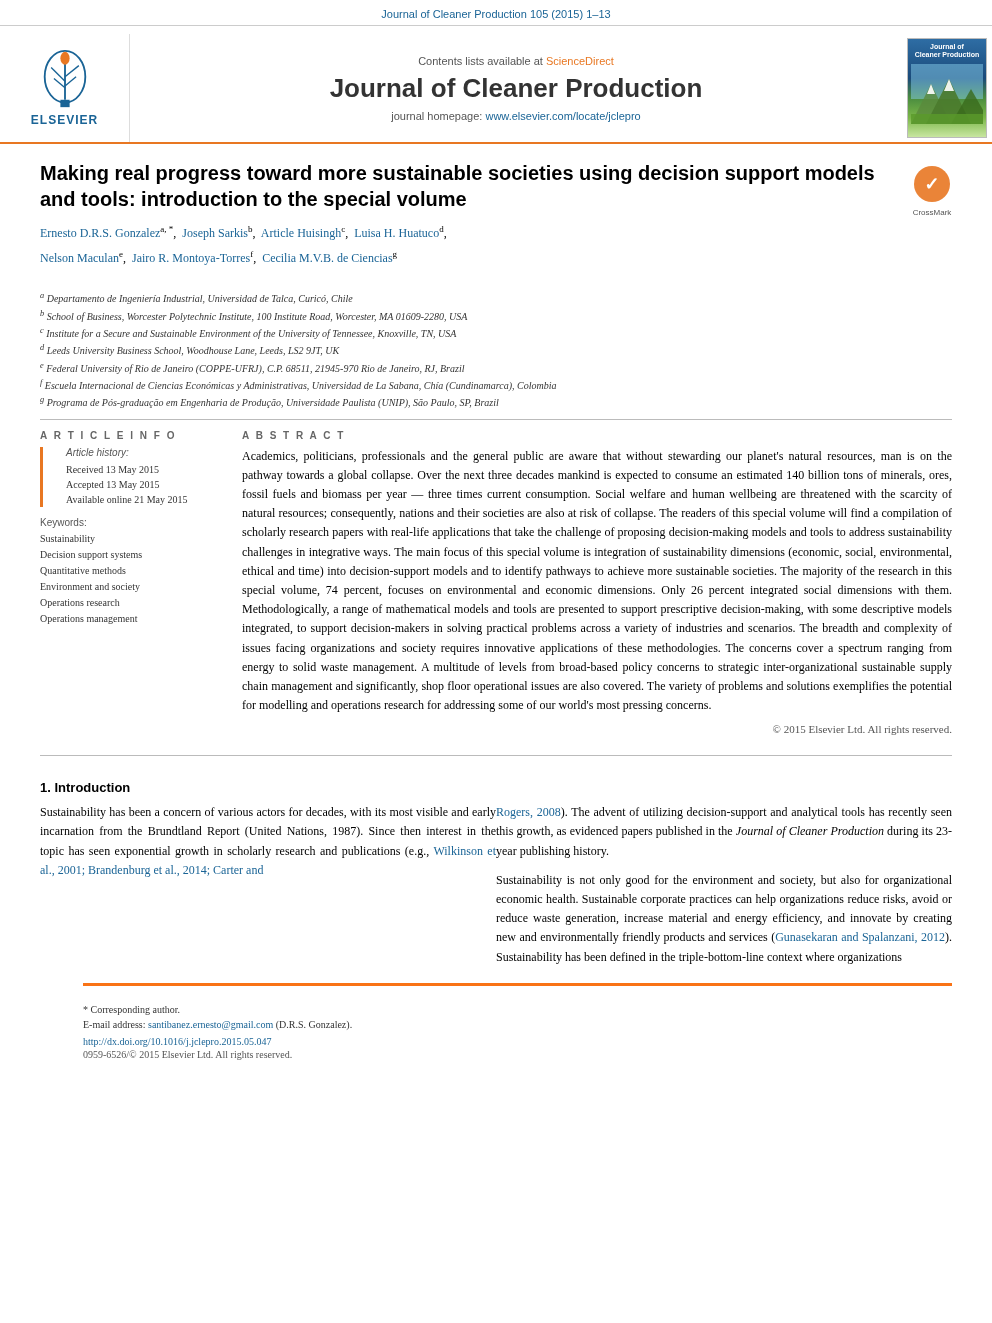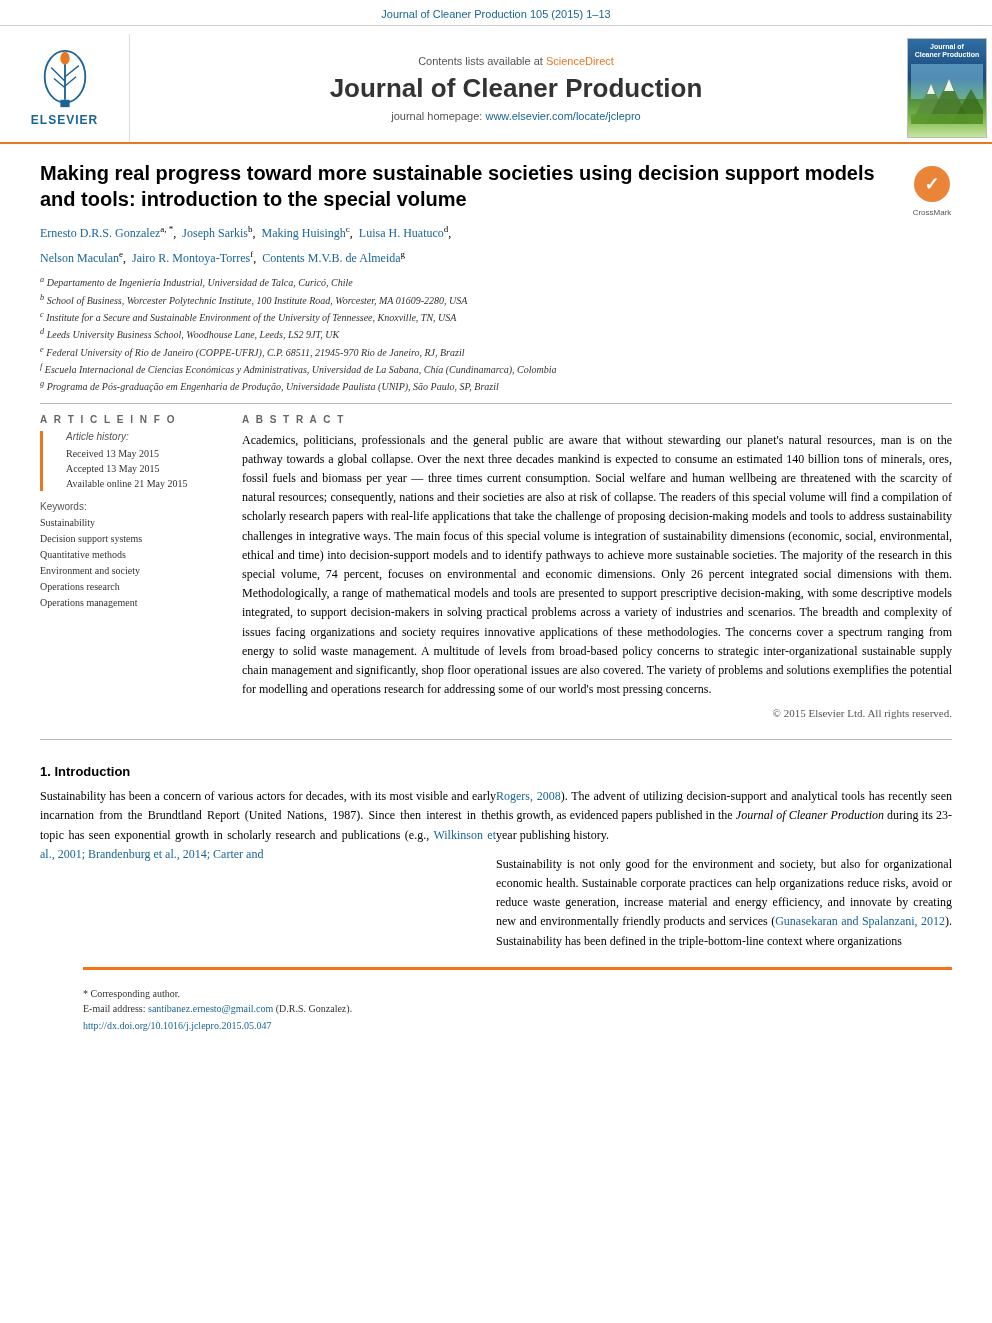--- a/index.html
+++ b/index.html
@@ -146,21 +146,21 @@
     }
     .authors-line a, .author-link {
       color: #1a6496;
       text-decoration: none;
     }
     .super {
       font-size: 9px;
       vertical-align: super;
     }
     .affiliations {
-      margin: 6px 0 8px 0;
+      margin: 22px 0 8px 0;
       font-size: 10px;
       color: #333;
       font-style: italic;
       line-height: 1.5;
     }
     .affil-line {
       margin-bottom: 1px;
     }
     
     .hr-thin {
@@ -358,27 +358,27 @@
           <text x="20" y="26" text-anchor="middle" fill="white" font-size="18" font-weight="bold" font-family="Arial">✓</text>
         </svg>
         <div style="font-size:8px;text-align:center;font-family:Arial;color:#555;">CrossMark</div>
       </div>
       <div class="article-title">Making real progress toward more sustainable societies using decision support models and tools: introduction to the special volume</div>
     </div>
 
     <div class="authors-line">
       <span class="author-link">Ernesto D.R.S. Gonzalez</span><span class="super">a, *</span>,&nbsp;
       <span class="author-link">Joseph Sarkis</span><span class="super">b</span>,&nbsp;
-      <span class="author-link">Making Huisingh</span><span class="super">c</span>,&nbsp;
+      <span class="author-link">Article Huisingh</span><span class="super">c</span>,&nbsp;
       <span class="author-link">Luisa H. Huatuco</span><span class="super">d</span>,
     </div>
     <div class="authors-line">
       <span class="author-link">Nelson Maculan</span><span class="super">e</span>,&nbsp;
       <span class="author-link">Jairo R. Montoya-Torres</span><span class="super">f</span>,&nbsp;
-      <span class="author-link">Contents M.V.B. de Almeida</span><span class="super">g</span>
+      <span class="author-link">Cecilia M.V.B. de Ciencias</span><span class="super">g</span>
     </div>
 
     <div class="affiliations">
       <div class="affil-line"><sup>a</sup> Departamento de Ingeniería Industrial, Universidad de Talca, Curicó, Chile</div>
       <div class="affil-line"><sup>b</sup> School of Business, Worcester Polytechnic Institute, 100 Institute Road, Worcester, MA 01609-2280, USA</div>
       <div class="affil-line"><sup>c</sup> Institute for a Secure and Sustainable Environment of the University of Tennessee, Knoxville, TN, USA</div>
       <div class="affil-line"><sup>d</sup> Leeds University Business School, Woodhouse Lane, Leeds, LS2 9JT, UK</div>
       <div class="affil-line"><sup>e</sup> Federal University of Rio de Janeiro (COPPE-UFRJ), C.P. 68511, 21945-970 Rio de Janeiro, RJ, Brazil</div>
       <div class="affil-line"><sup>f</sup> Escuela Internacional de Ciencias Económicas y Administrativas, Universidad de La Sabana, Chía (Cundinamarca), Colombia</div>
       <div class="affil-line"><sup>g</sup> Programa de Pós-graduação em Engenharia de Produção, Universidade Paulista (UNIP), São Paulo, SP, Brazil</div>
@@ -443,17 +443,18 @@
     </div>
 
     <div class="footnote-area">
       <div class="footnote-text">
         <span>* Corresponding author.</span>
       </div>
       <div class="footnote-text">
         <span>E-mail address:</span>&nbsp;<a>santibanez.ernesto@gmail.com</a>&nbsp;<span>(D.R.S. Gonzalez).</span>
       </div>
       <div class="doi-line">http://dx.doi.org/10.1016/j.jclepro.2015.05.047</div>
+      <div class="issn-line">0959-6526/© 2015 Elsevier Ltd. All rights reserved.</div>
     </div>
 
   </div>
 
 </div>
 
 </body></html>

